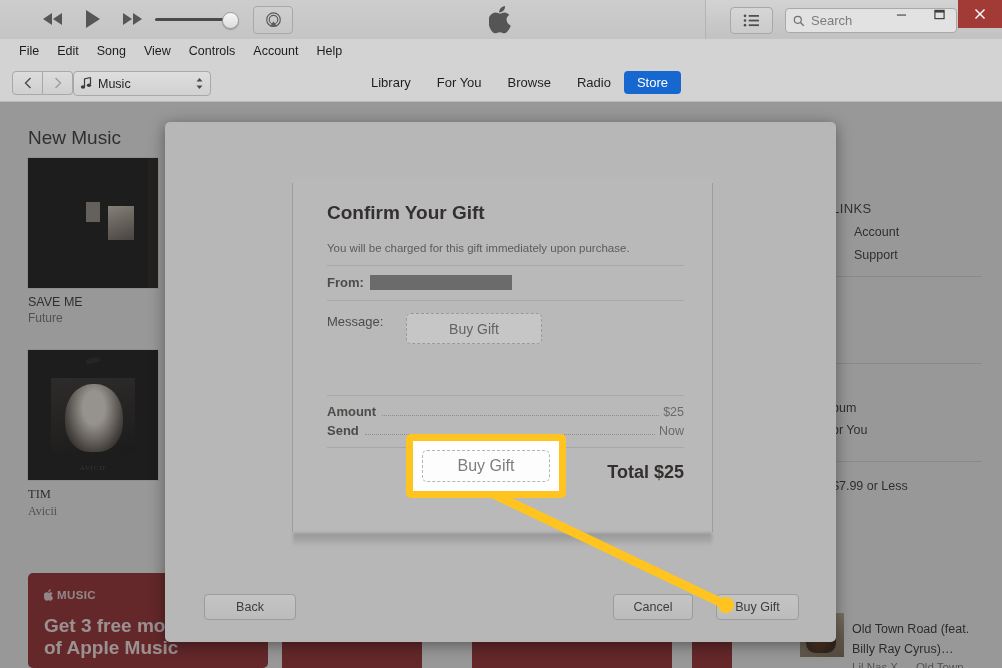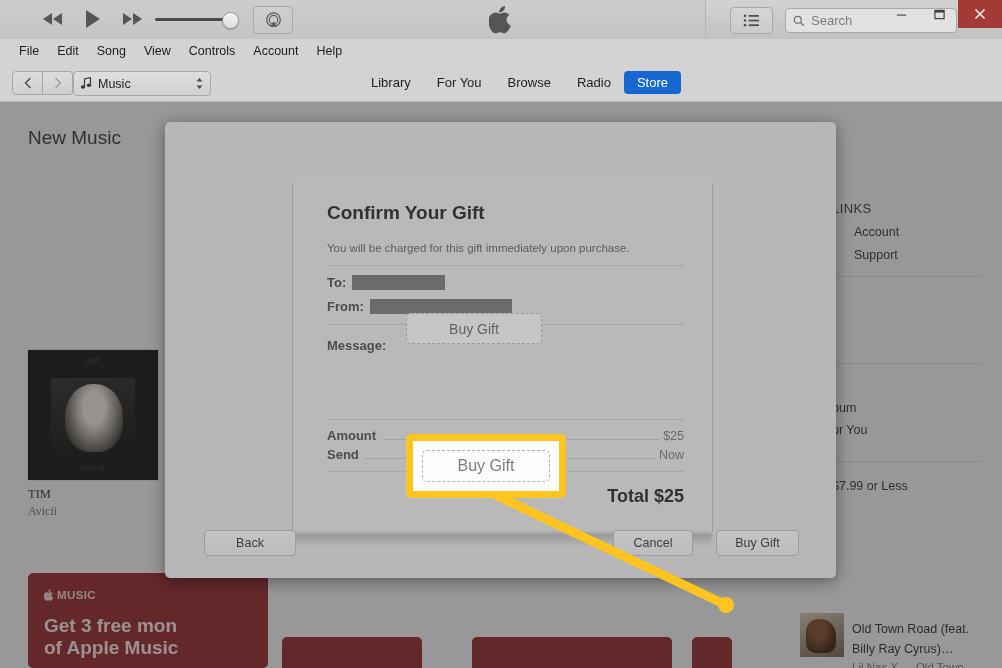--- a/index.html
+++ b/index.html
@@ -136,21 +136,21 @@
      background: radial-gradient(ellipse at 40% 30%, #7a4520 0 30%, #3a1d0c 70%, #23150a 100%); border-radius: 40% 50% 30% 30%; }
 
   
   .redcard { position: absolute; background: #8c1f25; border-radius: 5px; }
 
   
   .dim { position: absolute; inset: 0; background: rgba(50,50,50,.45); }
 
   
   .modal {
-    position: absolute; left: 165px; top: 122px; width: 671px; height: 456px;
+    position: absolute; left: 165px; top: 122px; width: 671px; height: 520px;
     background: #b7b7b7; border-radius: 5px;
     box-shadow: 0 3px 16px rgba(0,0,0,.42);
   }
   .receipt {
     position: absolute; left: 127px; top: 60px; width: 419px; height: 350px;
     background: #b9b9b9;
     border-left: 1px solid #9d9d9d; border-right: 1px solid #9d9d9d;
   }
   .zig { position: absolute; left: -1px; width: 421px; height: 7px;
     background-image:
@@ -164,21 +164,21 @@
 
   .rcp-pad { position: absolute; left: 34px; right: 28px; top: 20px; }
   .rcp-title { font-size: 19px; font-weight: bold; color: #33302f; }
   .rcp-sub { font-size: 11.5px; color: #5e5b59; margin-top: 18px; }
   .rcp-rule { height: 1px; background: #a8a8a8; margin-top: 11px; }
 
   .field { display: flex; align-items: center; margin-top: 9px; }
   .field .k { font-size: 13px; font-weight: bold; color: #4e4b49; margin-right: 6px; }
   .redact { height: 15px; background: #6b6b6b; }
 
-  .msglabel { font-size: 13px; font-weight: bold; color: #4e4b49; margin-top: 13px; }
+  .msglabel { font-size: 13px; font-weight: normal; color: #4e4b49; margin-top: 13px; }
 
   .dotrow { display: flex; align-items: baseline; margin-top: 8px; }
   .dotrow .k { font-size: 13px; font-weight: bold; color: #4e4b49; }
   .dotrow .leader { flex: 1; border-bottom: 1px dotted #8e8e8e; margin: 0 4px 3px 6px; height: 1px; }
   .dotrow .v { font-size: 12.5px; color: #6a6a6a; }
 
   .totalrow { display: flex; align-items: center; justify-content: flex-end; margin-top: 14px; }
   .total { font-size: 18px; font-weight: bold; color: #33302f; }
 
   .inlinebtn {
@@ -215,20 +215,30 @@
 </style>
 </head>
 <body>
 
 <div class="app">
 
   <div class="content">
 
     <div class="sec-title" style="left:28px; top:26px;">New Music</div>
 
+    <div class="album" style="left:28px; top:57px;">
+      <div class="art art-save">
+        <div class="win"></div>
+          <div class="poster"></div>
+          <div class="spine"></div>
+      </div>
+      <div class="aname">SAVE ME</div>
+      <div class="aartist">Future</div>
+      <div class="ebadge" style="right:-22px; top:137px;">E</div>
+    </div>
 
     <div class="album" style="left:28px; top:249px;font-family:Liberation Serif, serif;">
       <div class="art art-tim">
         <div class="topmark"></div>
         <div class="inner">
             <div class="face"></div>
           </div>
         <div class="avicii">AVICII</div>
       </div>
       <div class="aname">TIM</div>
@@ -408,24 +418,20 @@
       <div class="zig top"></div>
       <div class="zig bot"></div>
       <div class="zig-shadow"></div>
 
       <div class="rcp-pad">
         <div class="rcp-title">Confirm Your Gift</div>
         <div class="rcp-sub">You will be charged for this gift immediately upon purchase.</div>
         <div class="rcp-rule"></div>
 
         <div class="field">
-          <span class="k">To:</span>
-          <span class="redact" style="width:93px;"></span>
-        </div>
-        <div class="field">
           <span class="k">From:</span>
           <span class="redact" style="width:142px;"></span>
         </div>
         <div class="rcp-rule" style="margin-top:10px;"></div>
 
         <div class="msglabel">Message:</div>
         <div style="height:66px;"></div>
         <div class="rcp-rule" style="margin-top:0;"></div>
 
         <div class="dotrow">

